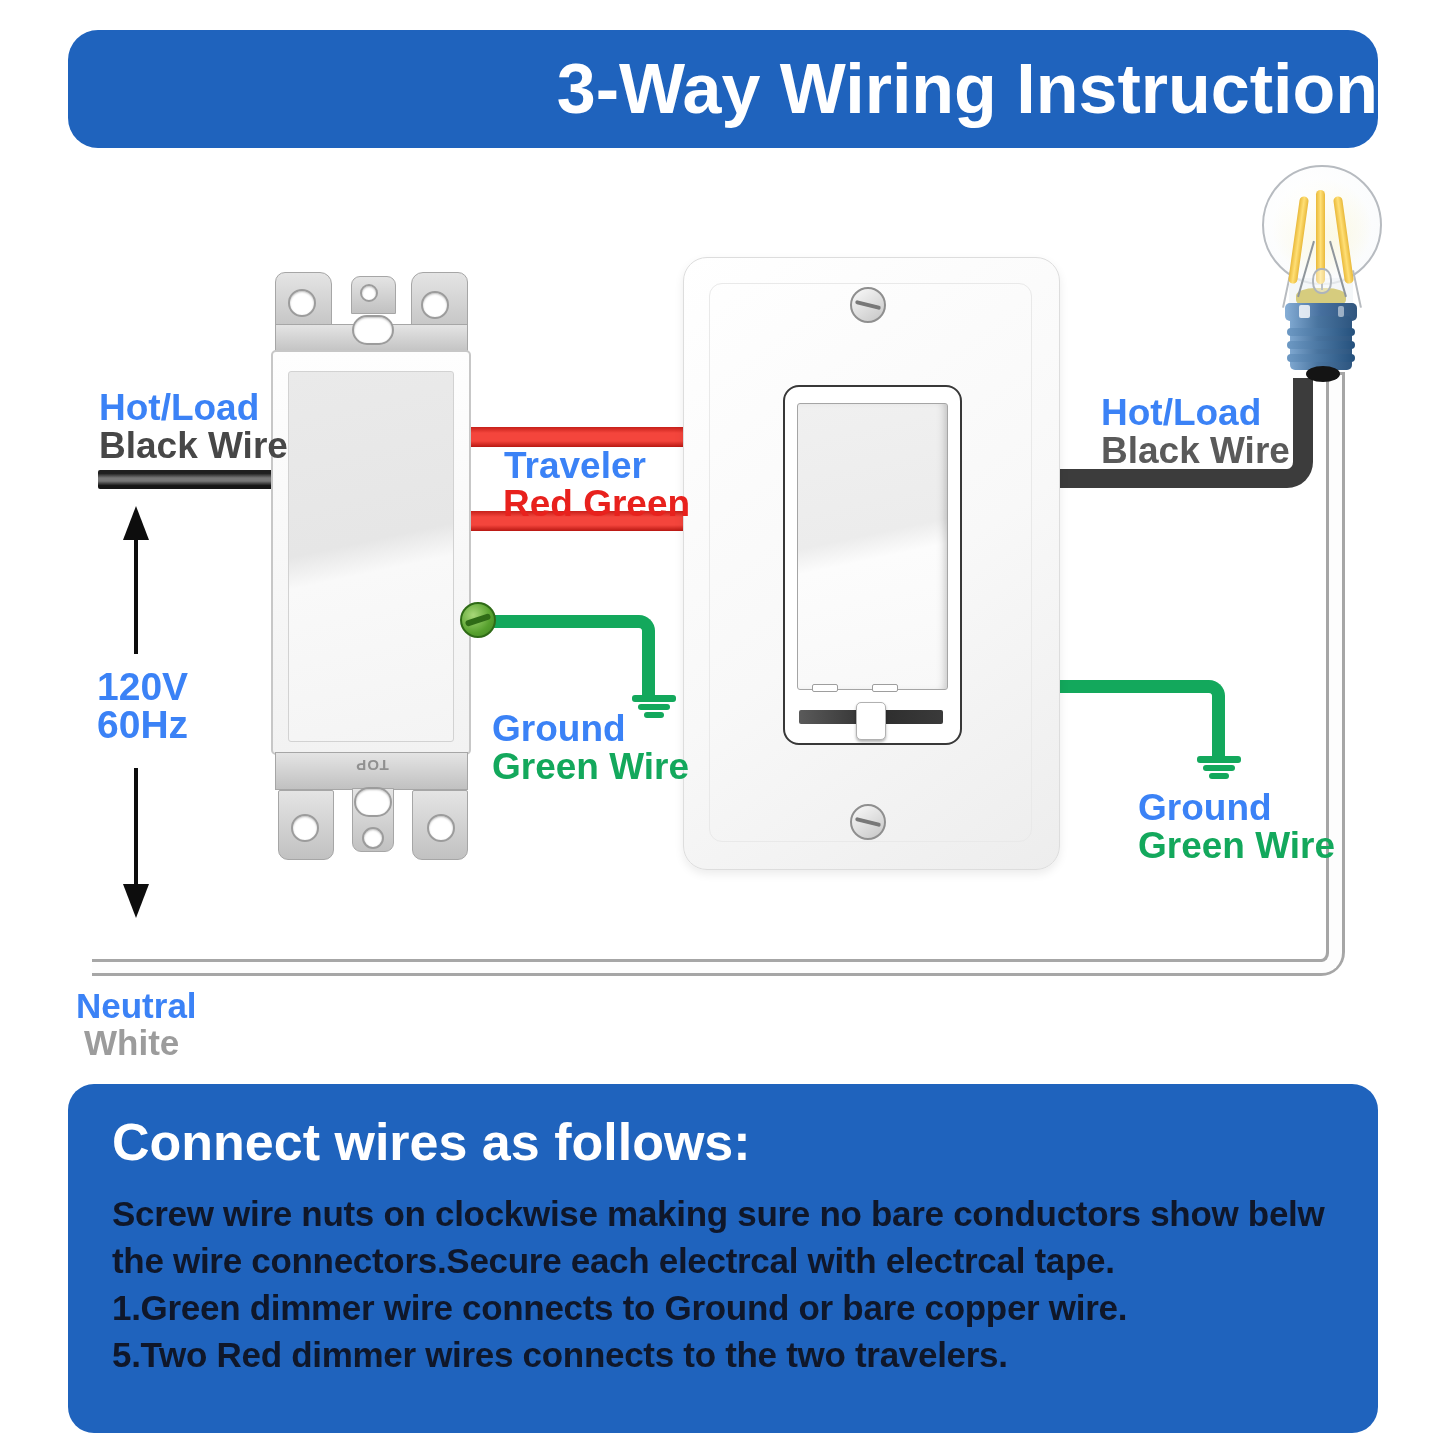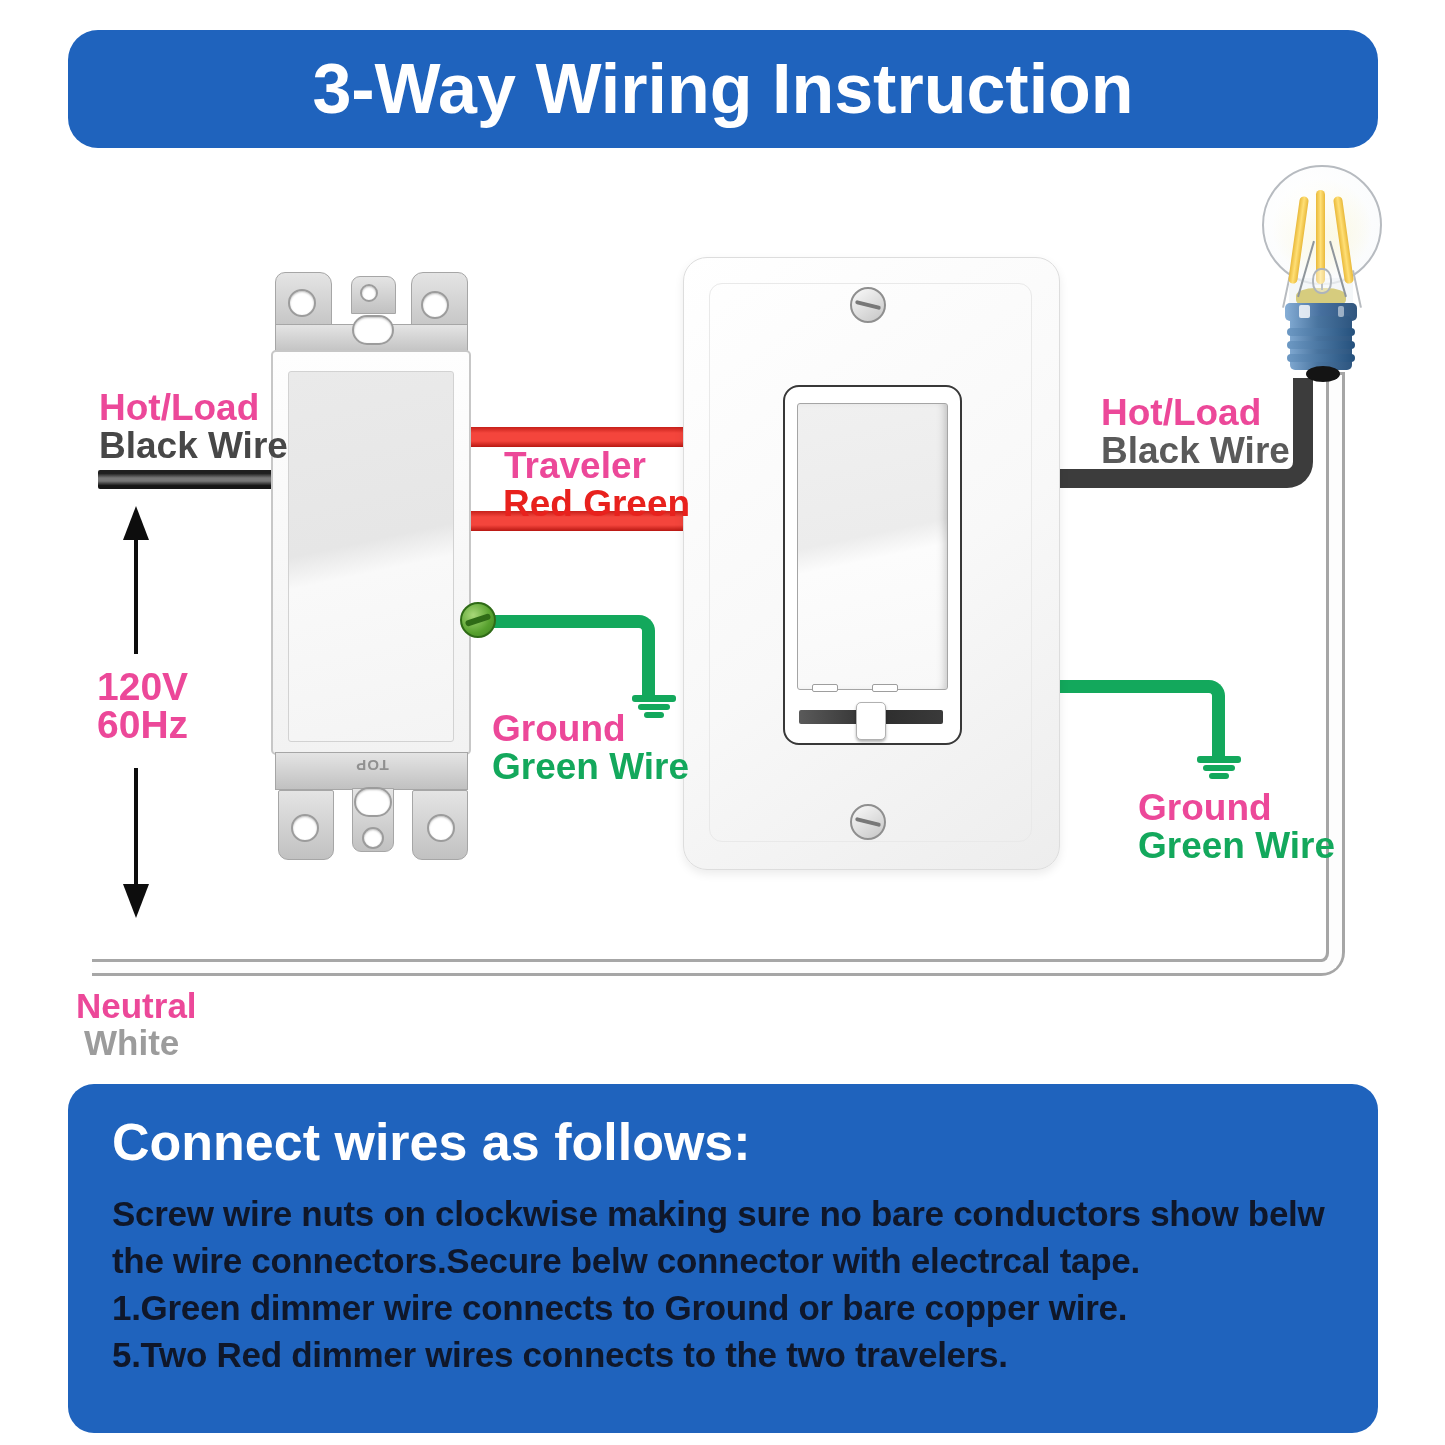--- a/index.html
+++ b/index.html
@@ -1,33 +1,33 @@
 <!DOCTYPE html>
 <html style="--banner-blue: #1f63bd; --wire-red: #ee342c; --wire-green: #13a85c; --wire-black: #3c3c3c; --wire-white-outline: #a6a6a6; --bulb-base-blue: #49749f;"><head>
 <meta charset="utf-8">
 <style>
   html,body{margin:0;padding:0;background:#ffffff;}
   .canvas{position:relative;width:1445px;height:1445px;background:#fff;overflow:hidden;
           font-family:"Liberation Sans",sans-serif;}
   .abs{position:absolute;}
   
   .banner{position:absolute;background:var(--banner-blue,#1f63bd);}
-  .hdr-title{width:100%;text-align:center;line-height:118px;font-size:70px;font-weight:700;color:#fff;letter-spacing:0;}
+  .hdr-title{width:100%;text-align:right;line-height:118px;font-size:70px;font-weight:700;color:#fff;letter-spacing:0;}
   
   .redwire{position:absolute;height:20px;border-radius:2px;
            background:linear-gradient(180deg,#c6201a 0%,#f4453c 30%,#f4453c 70%,#b81812 100%);}
   .blackwire{position:absolute;border-radius:2px;
            background:linear-gradient(180deg,#1f1f1f 0%,#1f1f1f 18%,#777 42%,#777 58%,#161616 82%,#161616 100%);}
   .gbar{position:absolute;background:var(--wire-green,#13a85c);border-radius:3px;}
   
   .metal{position:absolute;background:linear-gradient(180deg,#e4e4e4,#c1c1c1);border:1px solid #a6a6a6;box-sizing:border-box;}
   .hole{position:absolute;background:#fff;border:2px solid #9c9c9c;border-radius:50%;box-sizing:border-box;box-shadow:inset 0 1px 2px rgba(0,0,0,.25);}
   .ovalhole{position:absolute;background:#fff;border:2px solid #9c9c9c;box-sizing:border-box;box-shadow:inset 0 1px 2px rgba(0,0,0,.25);}
   
-  .lbl{position:absolute;font-weight:700;font-size:37px;line-height:38px;white-space:nowrap;color:#ec4899;}
+  .lbl{position:absolute;font-weight:700;font-size:37px;line-height:38px;white-space:nowrap;color:#3b82f6;}
   .lbl.gray{color:#474747}.lbl.lgray{color:#5a5a5a}.lbl.red{color:#e8211d}
   .lbl.green{color:var(--wire-green,#13a85c)}.lbl.wgray{color:#9c9c9c}
   
   .ins-h{position:absolute;font-size:52px;font-weight:700;color:#fff;white-space:nowrap;}
   .ins-line{font-size:35px;font-weight:700;color:#0f172a;line-height:47px;white-space:nowrap;letter-spacing:-0.3px;}
   .screw{position:absolute;width:36px;height:36px;border-radius:50%;box-sizing:border-box;
          background:linear-gradient(145deg,#fafafa,#c6c6c6);border:2px solid #8f8f8f;}
   .slot{position:absolute;left:3px;top:14px;width:26px;height:4px;background:#787878;border-radius:2px;transform:rotate(14deg);}
   .tri{position:absolute;width:0;height:0;}
 </style>
@@ -148,18 +148,18 @@
   <div class="lbl" style="left:1138px;top:789px;">Ground</div>
   <div class="lbl green" style="left:1138px;top:827px;">Green Wire</div>
 
   <div class="lbl" style="left:76px;top:987px;font-size:35px;">Neutral</div>
   <div class="lbl wgray" style="left:84px;top:1024px;font-size:35px;">White</div>
 
   <div class="banner" style="left:68px;top:1084px;width:1310px;height:349px;border-radius:26px;"></div>
   <div class="ins-h" style="left:112px;top:1112px;">Connect wires as follows:</div>
   <div class="abs" style="left:112px;top:1190px;width:1260px;">
     <div class="ins-line">Screw wire nuts on clockwise making sure no bare conductors show belw</div>
-    <div class="ins-line">the wire connectors.Secure belw connector with electrcal tape.</div>
+    <div class="ins-line">the wire connectors.Secure each electrcal with electrcal tape.</div>
     <div class="ins-line">1.Green dimmer wire connects to Ground or bare copper wire.</div>
     <div class="ins-line">5.Two Red dimmer wires connects to the two travelers.</div>
   </div>
 
 </div>
 
 </body></html>

